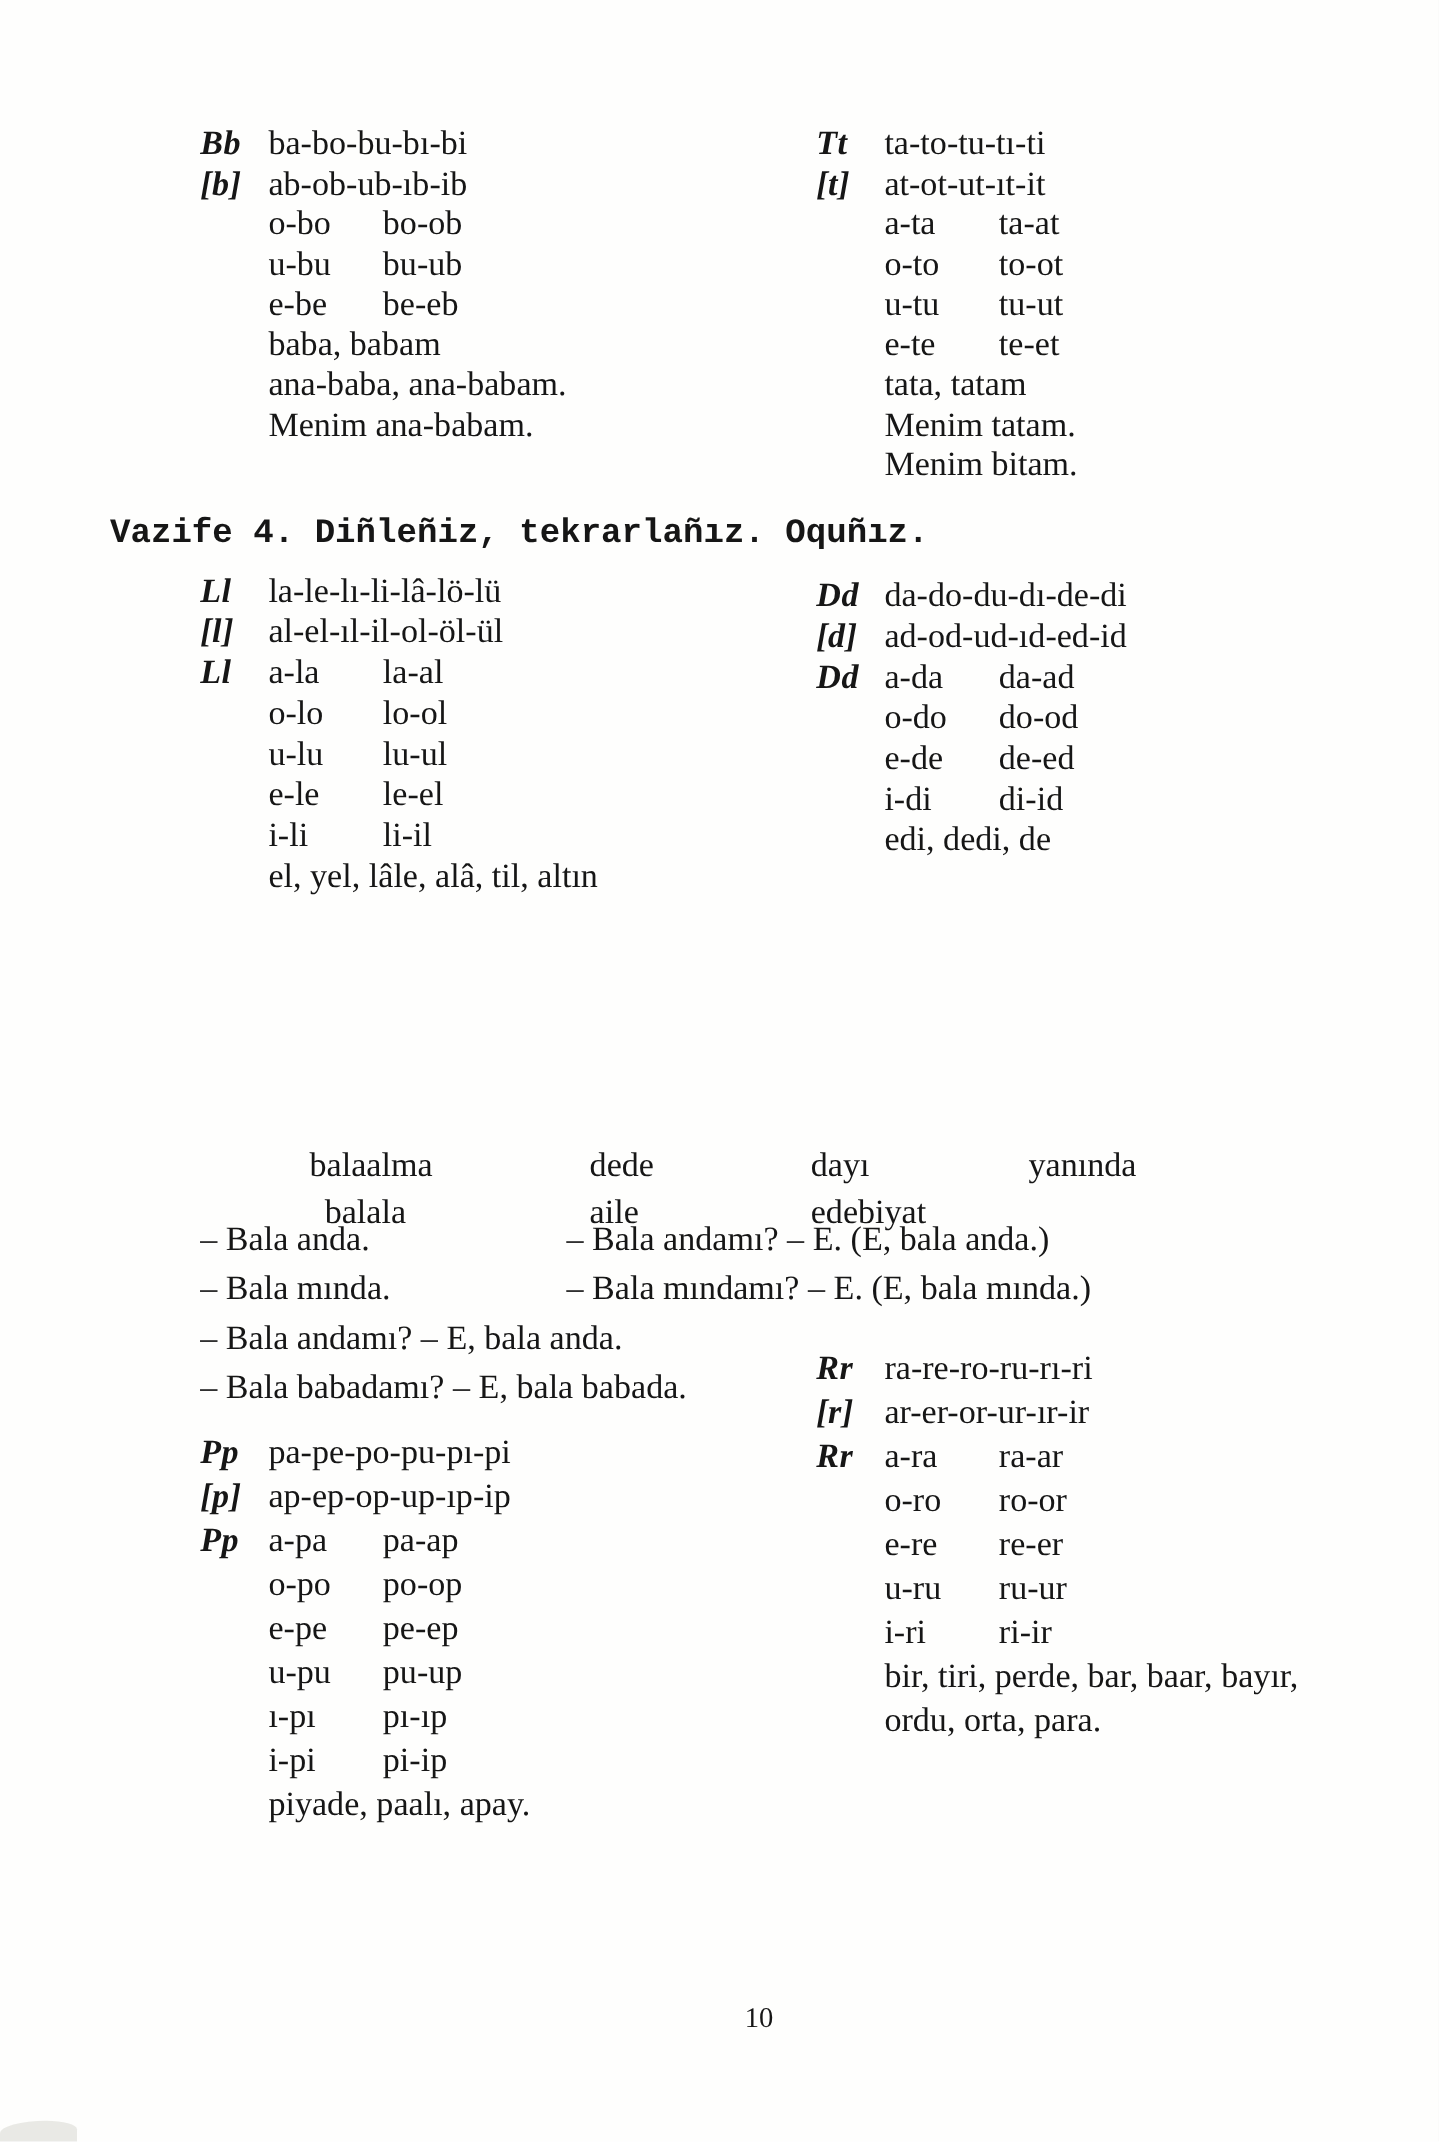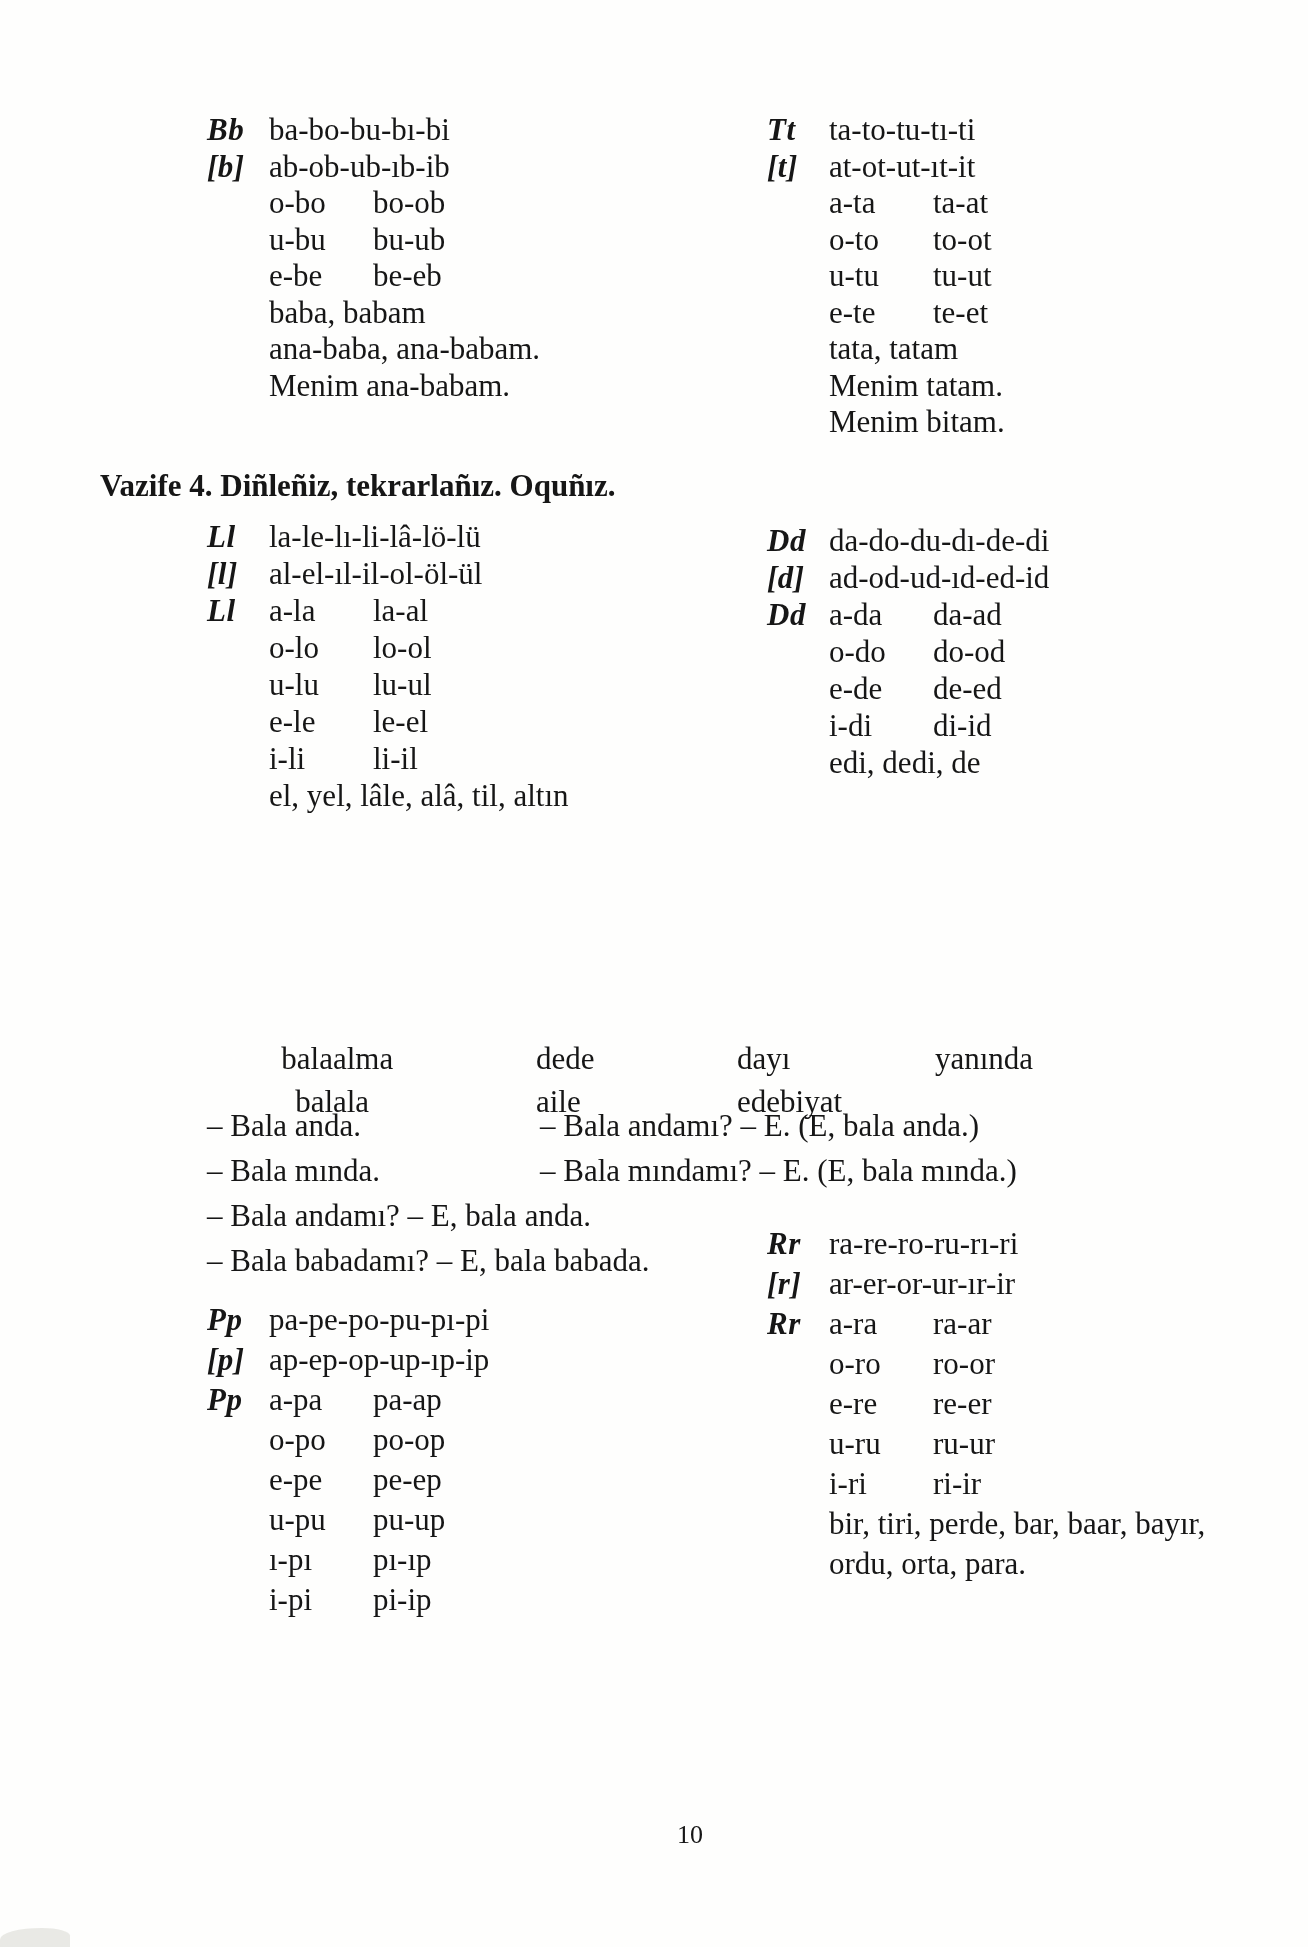--- a/index.html
+++ b/index.html
@@ -17,21 +17,20 @@
     color: #161616;
     font-size: 31px;
     border-right: 2px solid #ececea;
   }
   .block {
     position: absolute;
     white-space: nowrap;
   }
   .block .row {
     white-space: nowrap;
-    margin-left: 25px;
   }
   
   .rh36 .row { height: 36.5px; line-height: 36.5px; }
   .rh37 .row { height: 37px;   line-height: 37px; }
   .rh40 .row { height: 40px;   line-height: 40px; }
   .rh45 .row { height: 45px;   line-height: 45px; }
   
   .lbl {
     display: inline-block;
     width: 62px;
@@ -44,20 +43,21 @@
     display: inline-block;
     width: 104px;
   }
   .cf { display: inline; }
   .heading {
     position: absolute;
     left: 100px;
     top: 468px;
     font-weight: 700;
     white-space: nowrap;
+    font-family: Liberation Mono, monospace;
   }
   .vocab-row {
     position: absolute;
     left: 182px;
     white-space: nowrap;
   }
   .vocab-row .w0 { display: inline-block; width: 151px; text-align: right; }
   .vocab-row .w1 { display: inline-block; width: 203px; }
   .vocab-row .w2 { display: inline-block; width: 201px; margin-top: 35px; }
   .vocab-row .w3 { display: inline-block; width: 198px; }
@@ -152,20 +152,21 @@
 
   <div class="block rh40" style="left:182px; top:1300px;">
     <div class="row"><span class="lbl">Pp</span><span class="cf">pa-pe-po-pu-pı-pi</span></div>
     <div class="row"><span class="lbl">[p]</span><span class="cf">ap-ep-op-up-ıp-ip</span></div>
     <div class="row"><span class="lbl">Pp</span><span class="cw">a-pa</span><span>pa-ap</span></div>
     <div class="row"><span class="lbl"></span><span class="cw">o-po</span><span>po-op</span></div>
     <div class="row"><span class="lbl"></span><span class="cw">e-pe</span><span>pe-ep</span></div>
     <div class="row"><span class="lbl"></span><span class="cw">u-pu</span><span>pu-up</span></div>
     <div class="row"><span class="lbl"></span><span class="cw">ı-pı</span><span>pı-ıp</span></div>
     <div class="row"><span class="lbl"></span><span class="cw">i-pi</span><span>pi-ip</span></div>
+    <div class="row"><span class="lbl"></span><span class="cf">piyade, paalı, apay.</span></div>
   </div>
 
   <div class="block rh40" style="left:742px; top:1224px;">
     <div class="row"><span class="lbl">Rr</span><span class="cf">ra-re-ro-ru-rı-ri</span></div>
     <div class="row"><span class="lbl">[r]</span><span class="cf">ar-er-or-ur-ır-ir</span></div>
     <div class="row"><span class="lbl">Rr</span><span class="cw">a-ra</span><span>ra-ar</span></div>
     <div class="row"><span class="lbl"></span><span class="cw">o-ro</span><span>ro-or</span></div>
     <div class="row"><span class="lbl"></span><span class="cw">e-re</span><span>re-er</span></div>
     <div class="row"><span class="lbl"></span><span class="cw">u-ru</span><span>ru-ur</span></div>
     <div class="row"><span class="lbl"></span><span class="cw">i-ri</span><span>ri-ir</span></div>

